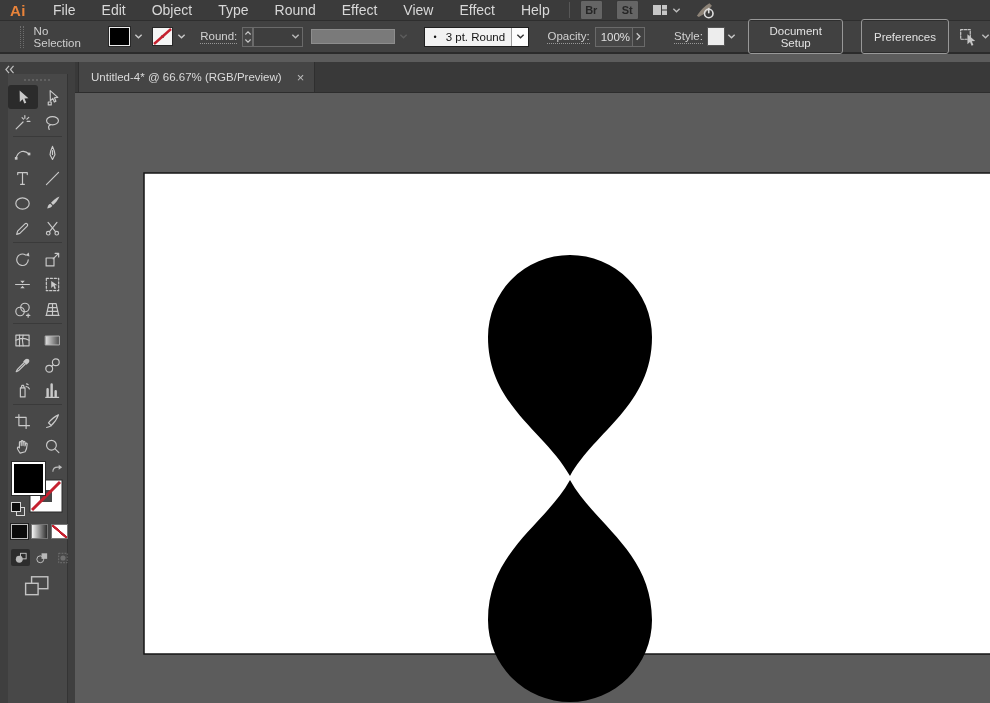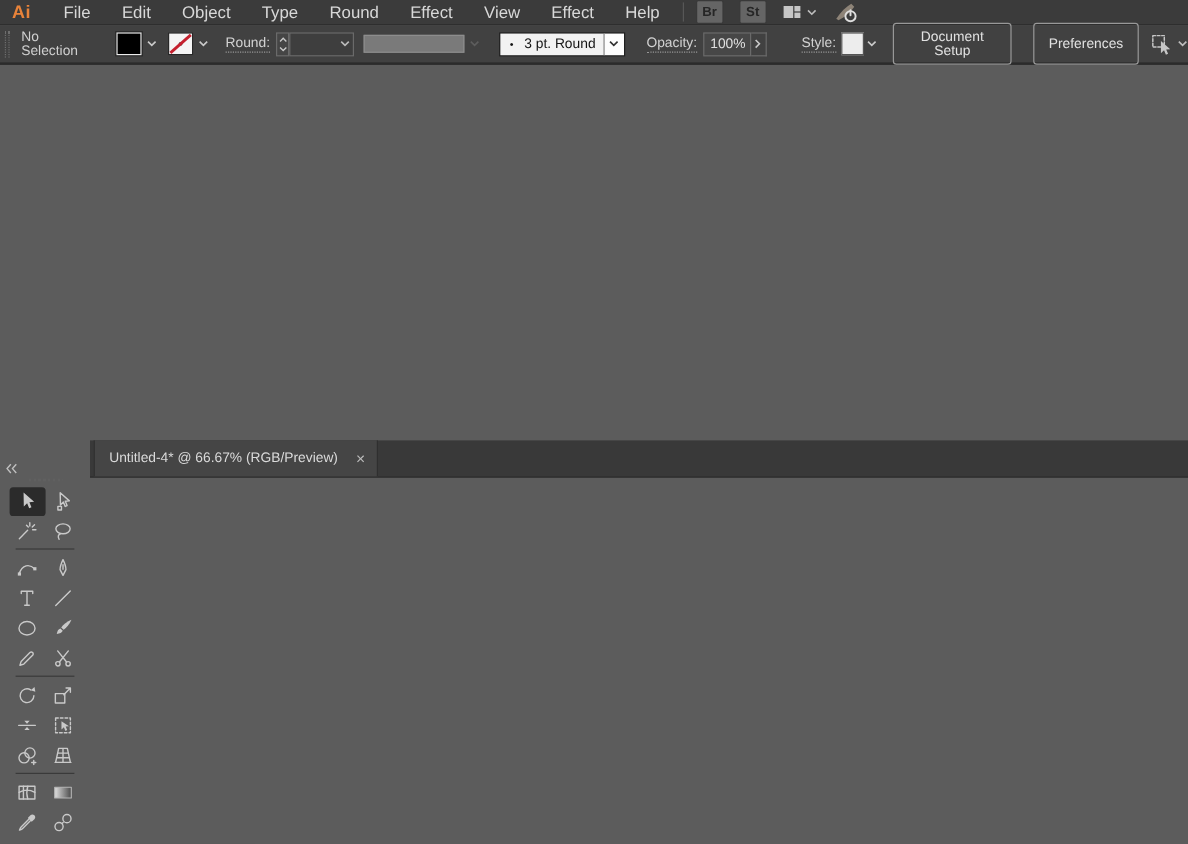--- a/index.html
+++ b/index.html
@@ -28,21 +28,21 @@
     color:#262626; font-size:11px; font-weight:bold;
     display:flex; align-items:center; justify-content:center; padding:0;
     font-family:"Liberation Sans", sans-serif;
   }
   .topbar-icon{ color:#c6c6c6; display:flex; align-items:center; margin-right:4px; }
   .chev{ color:#bdbdbd; display:flex; align-items:center; }
 
   
   .controlbar{
     height:33px; background:#414141; border-bottom:2px solid #2b2b2b;
-    display:flex; align-items:center; padding-left:4px;
+    display:flex; align-items:center; padding-left:20px;
   }
   .grip{
     width:4px; height:22px; margin-right:10px;
     border-left:1px dotted #6e6e6e; border-right:1px dotted #6e6e6e;
   }
   .status{ width:72px; font-size:11.5px; color:#cfcfcf; }
   .swatch-group{ display:flex; align-items:center; }
   .fill-swatch{ width:21px; height:19px; background:#000; border:1px solid #ececec; box-shadow:0 0 0 1px #282828; }
   .chev-btn{ width:17px; height:19px; display:flex; align-items:center; justify-content:center; color:#c9c9c9; }
   .label-dotted{ font-size:11.5px; color:#d2d2d2; border-bottom:1px dotted #979797; padding-bottom:1px; }
@@ -65,21 +65,21 @@
     display:flex; align-items:center; justify-content:center; color:#c9c9c9; }
   .style-swatch{ width:22px; height:19px; margin-left:4px; background:#ededed; border:1px solid #555; }
   .bar-btn{
     height:35px; border:1px solid #989898; border-radius:3px; background:transparent;
     color:#e2e2e2; font-size:11.5px; padding:0 12px; margin-left:10px;
     font-family:"Liberation Sans", sans-serif;
   }
   .ml5{margin-left:5px}.ml8{margin-left:18px}.ml10{margin-left:10px}.ml11{margin-left:29px}
 
   
-  .workspace{ position:absolute; top:62px; left:0; right:0; bottom:0; display:flex;align-items:center; }
+  .workspace{ position:absolute; top:62px; left:0; right:0; bottom:0; display:flex; }
   .rail{ width:75px; flex:none; background:#3f3f3f; position:relative; }
   .collapse{ position:absolute; top:3px; left:4px; color:#bfbfbf; }
   .panel{ position:absolute; top:12px; left:8px; bottom:0; width:60px; background:#484848; border-right:1px solid #343434; }
   .grip-dots{ height:11px; display:flex; align-items:center; justify-content:center; }
   .grip-dots span{ width:28px; height:2px;
     background:repeating-linear-gradient(90deg,#606060 0 2px,transparent 2px 4px); }
   .tool-row{ display:flex; height:25px; }
   .tool-cell{ width:30px; height:24px; border-radius:3px; color:#c9c9c9;
     display:flex; align-items:center; justify-content:center; }
   .tool-cell.active{ background:#2b2b2b; }

